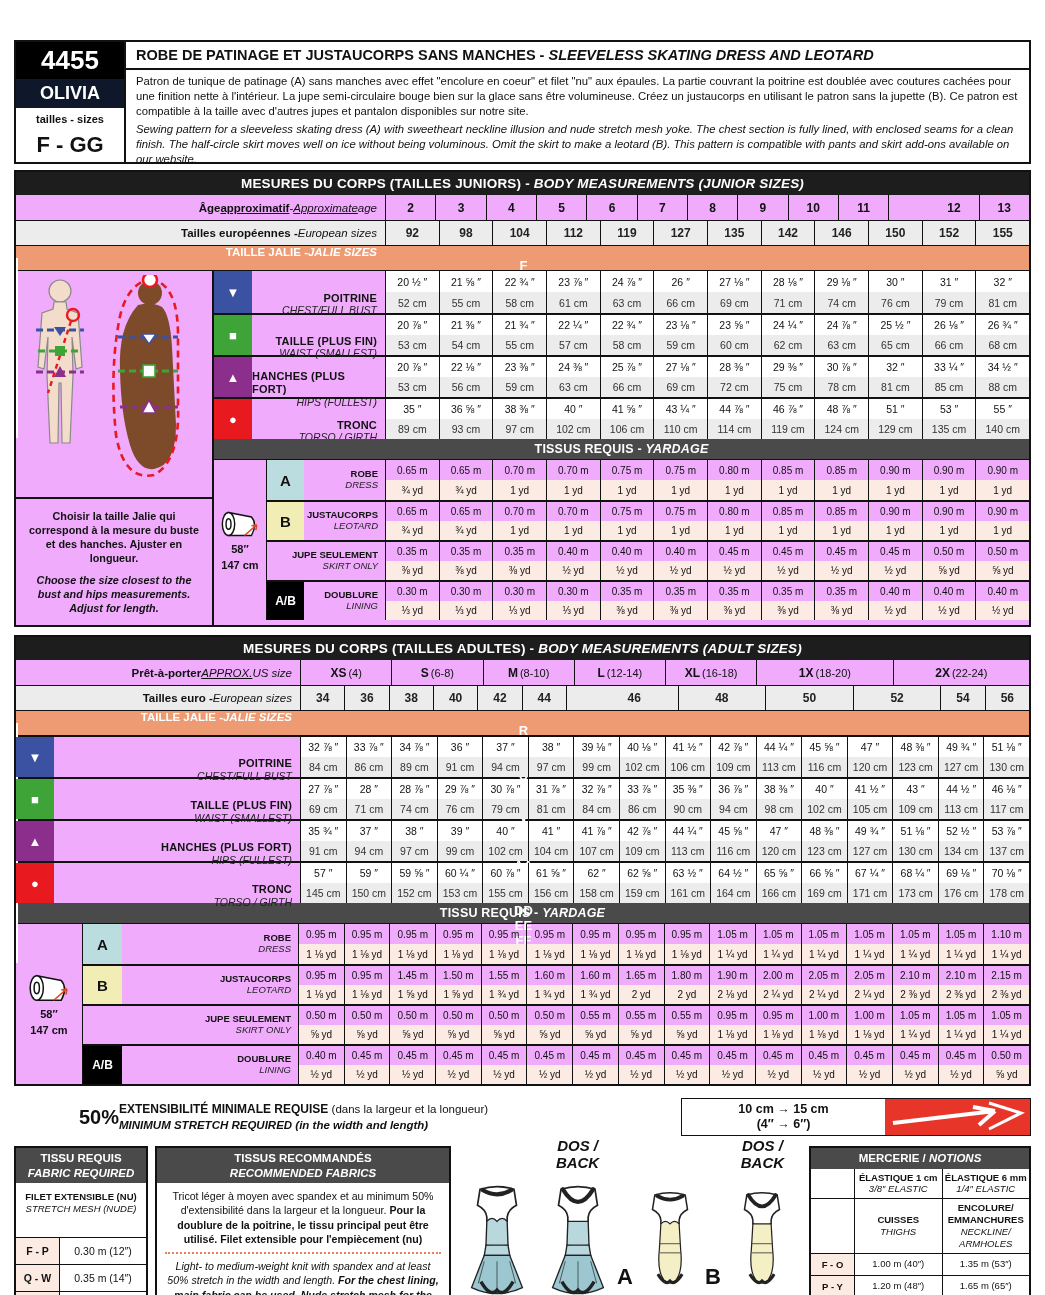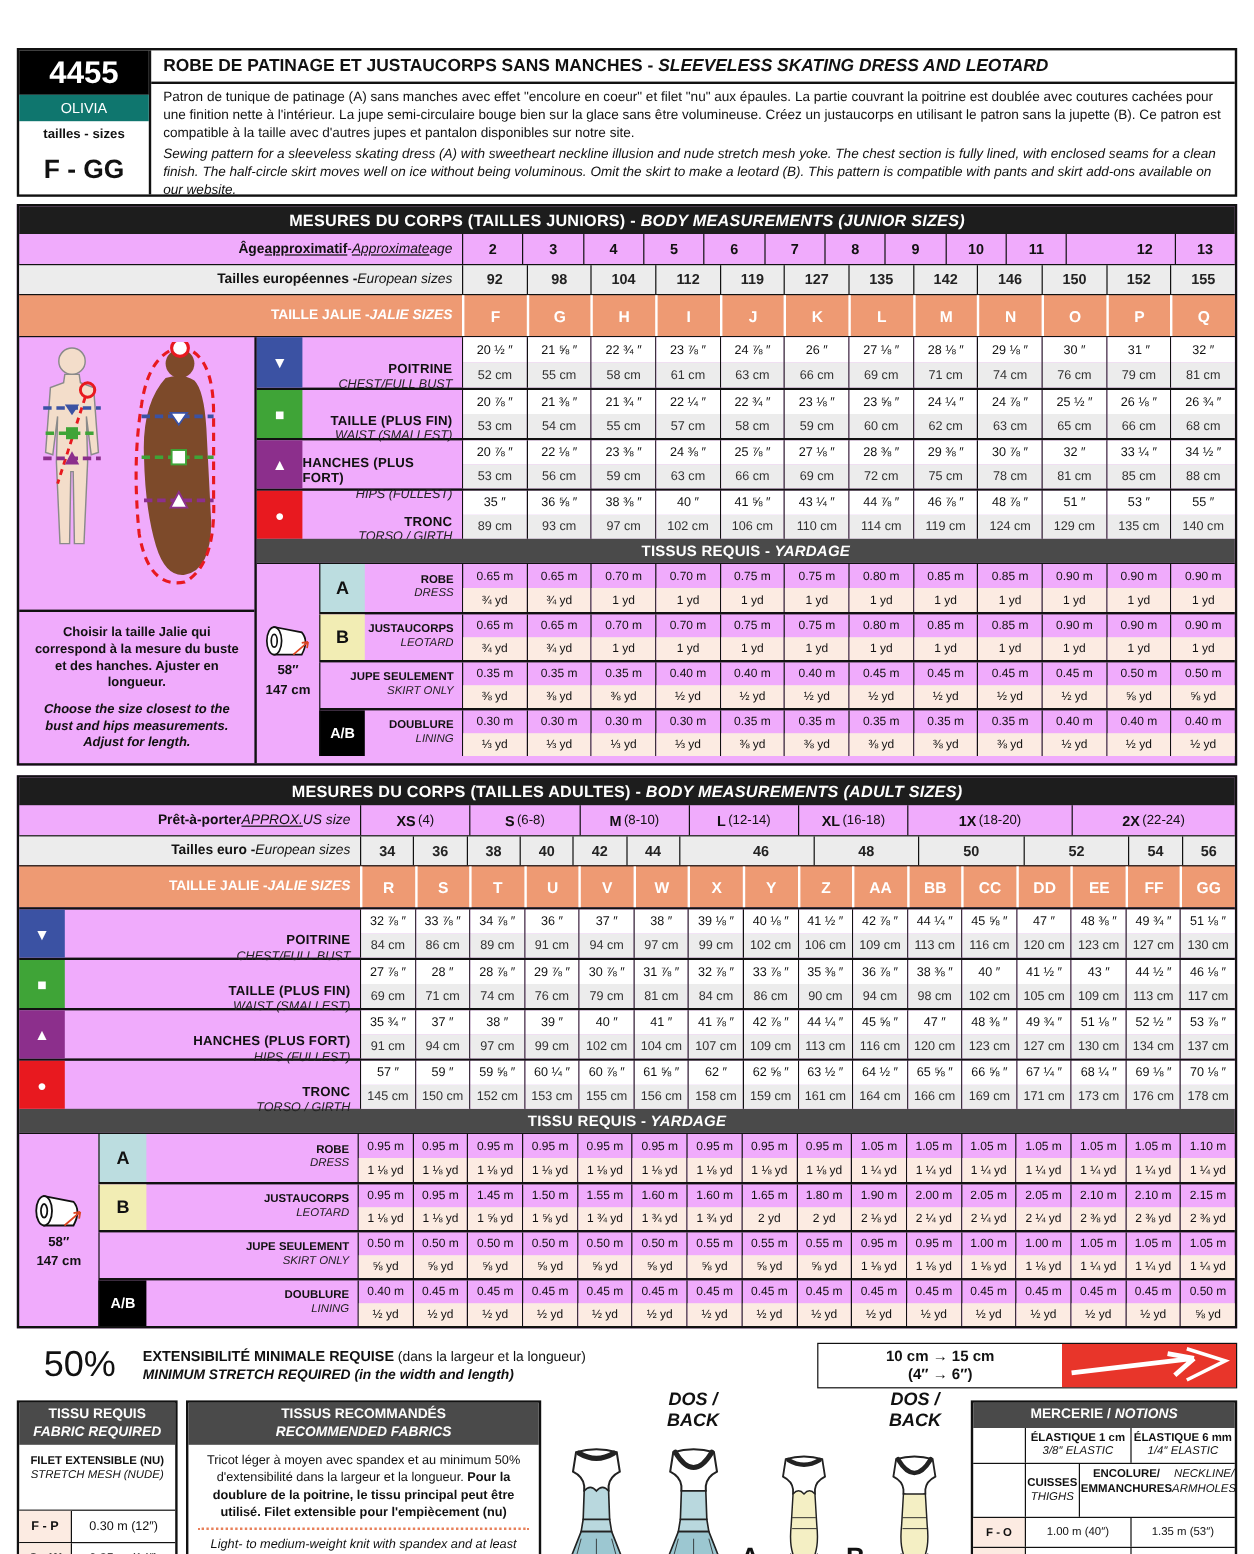--- a/index.html
+++ b/index.html
@@ -15,21 +15,21 @@
   .hrow { display:flex; align-items:stretch; border-top:1px solid #111; }
   .hrow.age { border-top:none; }
   .hlabel { display:flex; justify-content:flex-end; align-items:center; padding-right:8px; font-size:11.5px; flex:none; }
   .hcell { border-left:1px solid #111; display:flex; justify-content:center; align-items:center; font-size:12px; font-weight:bold; }
   .hrow.euro { background:#ececec; }
   .hrow.euro .hcell { font-weight:bold; color:#222; }
   .hrow.jalie { background:#ee9a73; color:#fff; border-top:1px solid #111; }
   .hrow.jalie .hlabel { color:#fff; font-weight:bold; font-size:11.5px; }
   .hrow.jalie .hcell { border-left:2px solid #fff; font-size:13px; }
   .hrow { height:25px; }
-  .hrow.jalie { height:35px; }
+  .hrow.jalie { height:25px;flex-direction:column; }
   .hcell .size-detail { font-weight:normal; font-size:11px; margin-left:2px; }
 
   
   .mrow { display:flex; border-top:2px solid #111; height:42px; }
   .micon { width:38px; flex:none; color:#fff; font-size:13px; display:flex; align-items:center; justify-content:center; }
   .mlabel { flex:none; display:flex; flex-direction:column; justify-content:center; align-items:flex-end; padding-right:8px; line-height:1.15; }
   .mfr { font-weight:bold; font-size:11px; letter-spacing:.2px;margin-top:24px; }
   .men { font-style:italic; font-size:10.5px; color:#222; }
   .vc { flex:1 1 0; border-left:1px solid #111; display:flex; flex-direction:column; text-align:center; font-size:10.5px; }
   .vin { flex:1; display:flex; align-items:center; justify-content:center; background:#fff; white-space:nowrap; }
@@ -46,42 +46,42 @@
   .yfr { font-weight:bold; font-size:9.5px; }
   .yen { font-style:italic; font-size:9.5px; color:#222; }
   .yc { flex:1 1 0; border-left:1px solid #111; display:flex; flex-direction:column; text-align:center; font-size:10px; }
   .ym { flex:1; display:flex; align-items:center; justify-content:center; white-space:nowrap; }
   .yyd { flex:1; display:flex; align-items:center; justify-content:center; background:#fcebe2; white-space:nowrap; }
 
   
   .hdr { display:flex; border:2px solid #111; margin-bottom:6px; height:124px; }
   .hdr-left { width:110px; flex:none; border-right:2px solid #111; display:flex; flex-direction:column; text-align:center; }
   .pat-num { background:#000; color:#fff; font-weight:bold; font-size:26px; padding:3px 0; }
-  .collection { background:#0f766e; color:#fff; font-weight:normal; font-size:12px; padding:4px 0; }
+  .collection { background:#0f172a; color:#fff; font-weight:bold; font-size:18px; padding:4px 0; }
   .sizes-lb { font-size:11px; font-weight:bold; padding:5px 0 2px; }
   .size-range { font-size:22px; font-weight:bold; flex:1; display:flex; align-items:center; justify-content:center; }
   .hdr-right { flex:1; display:flex; flex-direction:column; }
   .hdr-title { border-bottom:2px solid #111; font-weight:bold; font-size:14.5px; padding:5px 10px; }
   .hdr-title .it { font-style:italic; }
   .hdr-desc { padding:4px 10px; font-size:11.3px; line-height:1.32; }
   .hdr-desc .en { font-style:italic; margin-top:3px; }
 
   
   .bodyzone { display:flex; border-top:1px solid #111; }
   .leftpanel { width:198px; flex:none; border-right:2px solid #111; display:flex; flex-direction:column; }
   .leftpanel .figs { flex:none; padding:4px 2px 0; }
   .leftnote { border-top:2px solid #111; flex:1; padding:10px 10px; text-align:center; font-size:10.8px; line-height:1.3; display:flex; flex-direction:column; gap:8px; justify-content:center; }
   .leftnote .en { font-style:italic; font-weight:bold; }
   .leftnote .fr { font-weight:bold; }
   .rightzone { flex:1; display:flex; flex-direction:column; }
   .rightzone .mrow:first-child { border-top:none; }
 
   
   .stretchrow { display:flex; align-items:center; margin:10px 0 8px; height:42px; }
-  .pct { font-size:30px; font-weight:normal; width:105px; text-align:center; flex:none; }
+  .pct { font-size:20px; font-weight:bold; width:105px; text-align:right; flex:none; }
   .stretchtext { flex:1; font-size:11.5px; line-height:1.35; }
   .stretchtext .fr b { font-size:12px; }
   .stretchtext .en { font-style:italic; font-weight:bold; }
   .rangebox { flex:none; width:350px; border:1.5px solid #111; display:flex; align-items:stretch; height:38px; }
   .rangetext { flex:1; display:flex; flex-direction:column; align-items:center; justify-content:center; font-size:12.5px; font-weight:bold; line-height:1.2; }
   .rangetext .in { font-weight:bold; }
   .redarrow { width:145px; flex:none; background:#e8352a; position:relative; }
 
   
   .bottom { display:flex; gap:7px; height:180px; border-bottom:2px dotted #555; padding-bottom:4px; }
@@ -1483,21 +1483,21 @@
             <div class="bold">ÉLASTIQUE 6 mm</div>
             <div class="it">1/4″ ELASTIC</div>
           </div>
       </div>
       <div class="not-row" style="flex:1">
         <div class="nc0"></div>
         <div class="nc" style="display:flex;flex-direction:column;justify-content:center">
             <div class="bold">CUISSES</div>
             <div class="it">THIGHS</div>
           </div>
-        <div class="nc" style="display:flex;flex-direction:row;white-space:pre-line"><div class="bold">ENCOLURE/
+        <div class="nc" style="display:flex;flex-direction:column;white-space:pre-line"><div class="bold">ENCOLURE/
 EMMANCHURES</div><div class="it">NECKLINE/
 ARMHOLES</div></div>
       </div>
       <div class="not-row not-data">
           <div class="nc0">F - O</div>
           <div class="nc">1.00 m (40″)</div>
           <div class="nc">1.35 m (53″)</div>
         </div>
       <div class="not-row not-data">
           <div class="nc0">P - Y</div>

